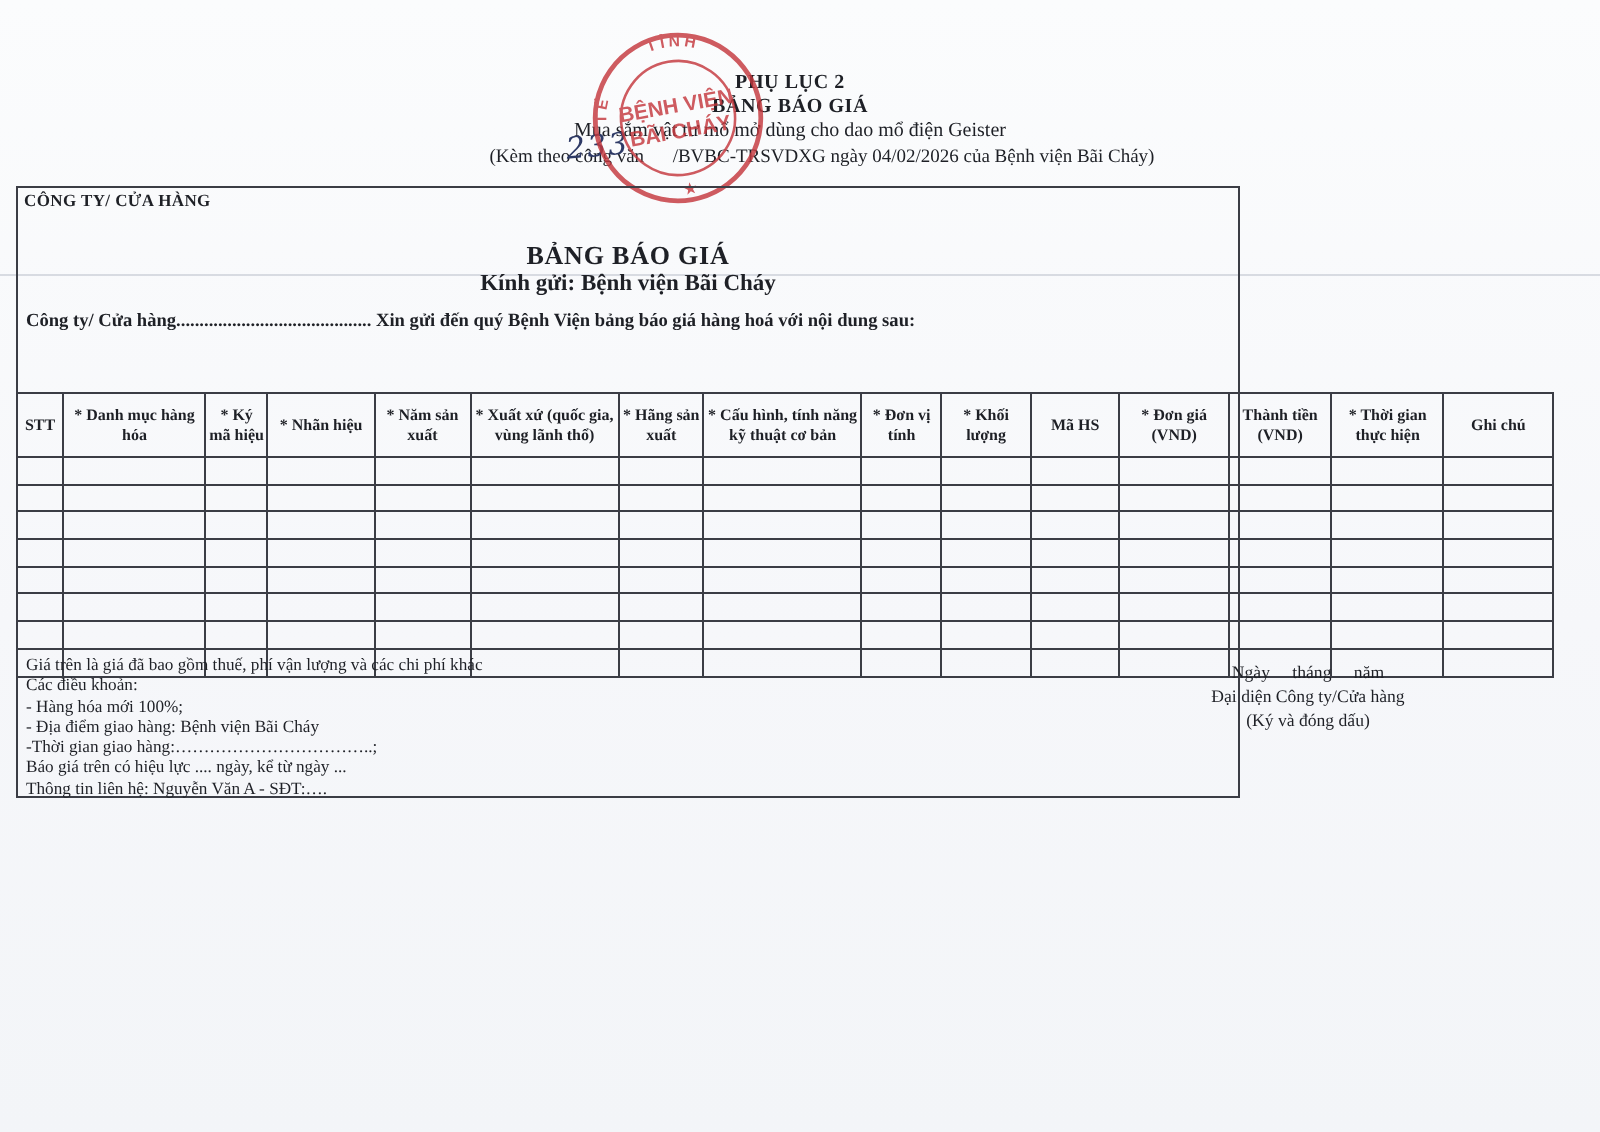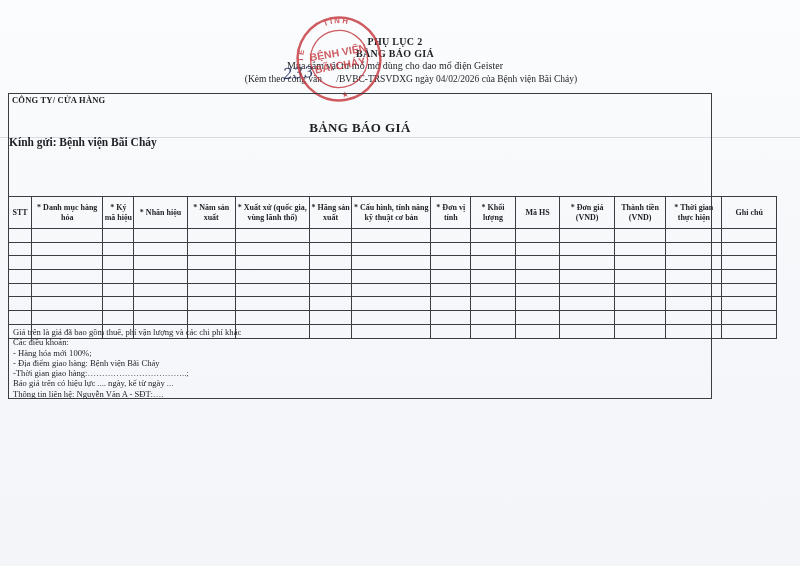--- a/index.html
+++ b/index.html
@@ -26,27 +26,27 @@
     transform:rotate(-5deg);
     font-family:"DejaVu Serif", serif;
     letter-spacing:1px;
   }
 
   
   .stamp { position:absolute; left:293px; top:13px; width:92px; height:92px;
            opacity:0.82; pointer-events:none; }
 
   
-  .main-box { position:absolute; left:8px; top:93px; width:704px; height:306px;
+  .main-box { position:absolute; left:8px; top:93px; width:612px; height:306px;
               border:1px solid #3b3d45; background:transparent; }
   .corner-label { position:absolute; left:3px; top:1px; font-weight:bold; font-size:8.5px;
                   letter-spacing:0.2px; }
   .box-title { position:absolute; left:0; top:26px; width:100%; text-align:center;
                font-weight:bold; font-size:13px; letter-spacing:0.4px; }
-  .box-recipient { position:absolute; left:0; top:42px; width:100%; 
+  .box-recipient { position:absolute; left:0; top:42px; width:100%; text-align:center;
                    font-weight:bold; font-size:11.5px; }
   .box-intro { position:absolute; left:4px; top:62px; width:740px;
                font-weight:bold; font-size:9.3px; }
 
   
   .quote-table { position:absolute; left:-1px; top:102px; width:769px;
                  border-collapse:collapse; table-layout:fixed; }
   .quote-table th, .quote-table td { border:1px solid #3b3d45; }
   .quote-table th {
     font-weight:bold; font-size:8px; line-height:9.5px; text-align:center;
@@ -88,20 +88,21 @@
     <text id="stampC1" x="50" y="47" text-anchor="middle" font-family="Liberation Sans, sans-serif" font-size="11.5" font-weight="bold" fill="#c5383e" stroke="none">BỆNH VIỆN</text>
     <text id="stampC2" x="50" y="61" text-anchor="middle" font-family="Liberation Sans, sans-serif" font-size="11.5" font-weight="bold" fill="#c5383e" stroke="none">BÃI CHÁY</text>
     <text id="stampStar" x="50" y="92" text-anchor="middle" font-size="9" fill="#c5383e" stroke="none">★</text>
   </g>
 </svg>
 
 <div class="main-box">
   <div class="corner-label">CÔNG TY/ CỬA HÀNG</div>
   <div class="box-title">BẢNG BÁO GIÁ</div>
   <div class="box-recipient">Kính gửi: Bệnh viện Bãi Cháy</div>
+  <div class="box-intro">Công ty/ Cửa hàng.......................................... Xin gửi đến quý Bệnh Viện bảng báo giá hàng hoá với nội dung sau:</div>
 
   <table class="quote-table">
     <colgroup id="cols">
         <col style="width: 3%;">
         <col style="width: 9.3%;">
         <col style="width: 4%;">
         <col style="width: 7%;">
         <col style="width: 6.2%;">
         <col style="width: 9.7%;">
         <col style="width: 5.5%;">
@@ -276,13 +277,18 @@
   <div class="terms" id="termsBlock">
       <div>Giá trên là giá đã bao gồm thuế, phí vận lượng và các chi phí khác</div>
       <div>Các điều khoản:</div>
       <div>- Hàng hóa mới 100%;</div>
       <div>- Địa điểm giao hàng: Bệnh viện Bãi Cháy</div>
       <div>-Thời gian giao hàng:……………………………..;</div>
       <div>Báo giá trên có hiệu lực .... ngày, kể từ ngày ...</div>
       <div>Thông tin liên hệ: Nguyễn Văn A - SĐT:….</div>
     </div>
 
+  <div class="signature">
+    <div class="date-line">Ngày tháng năm</div>
+    <div>Đại diện Công ty/Cửa hàng</div>
+    <div>(Ký và đóng dấu)</div>
+  </div>
 </div>
 
 </body></html>

